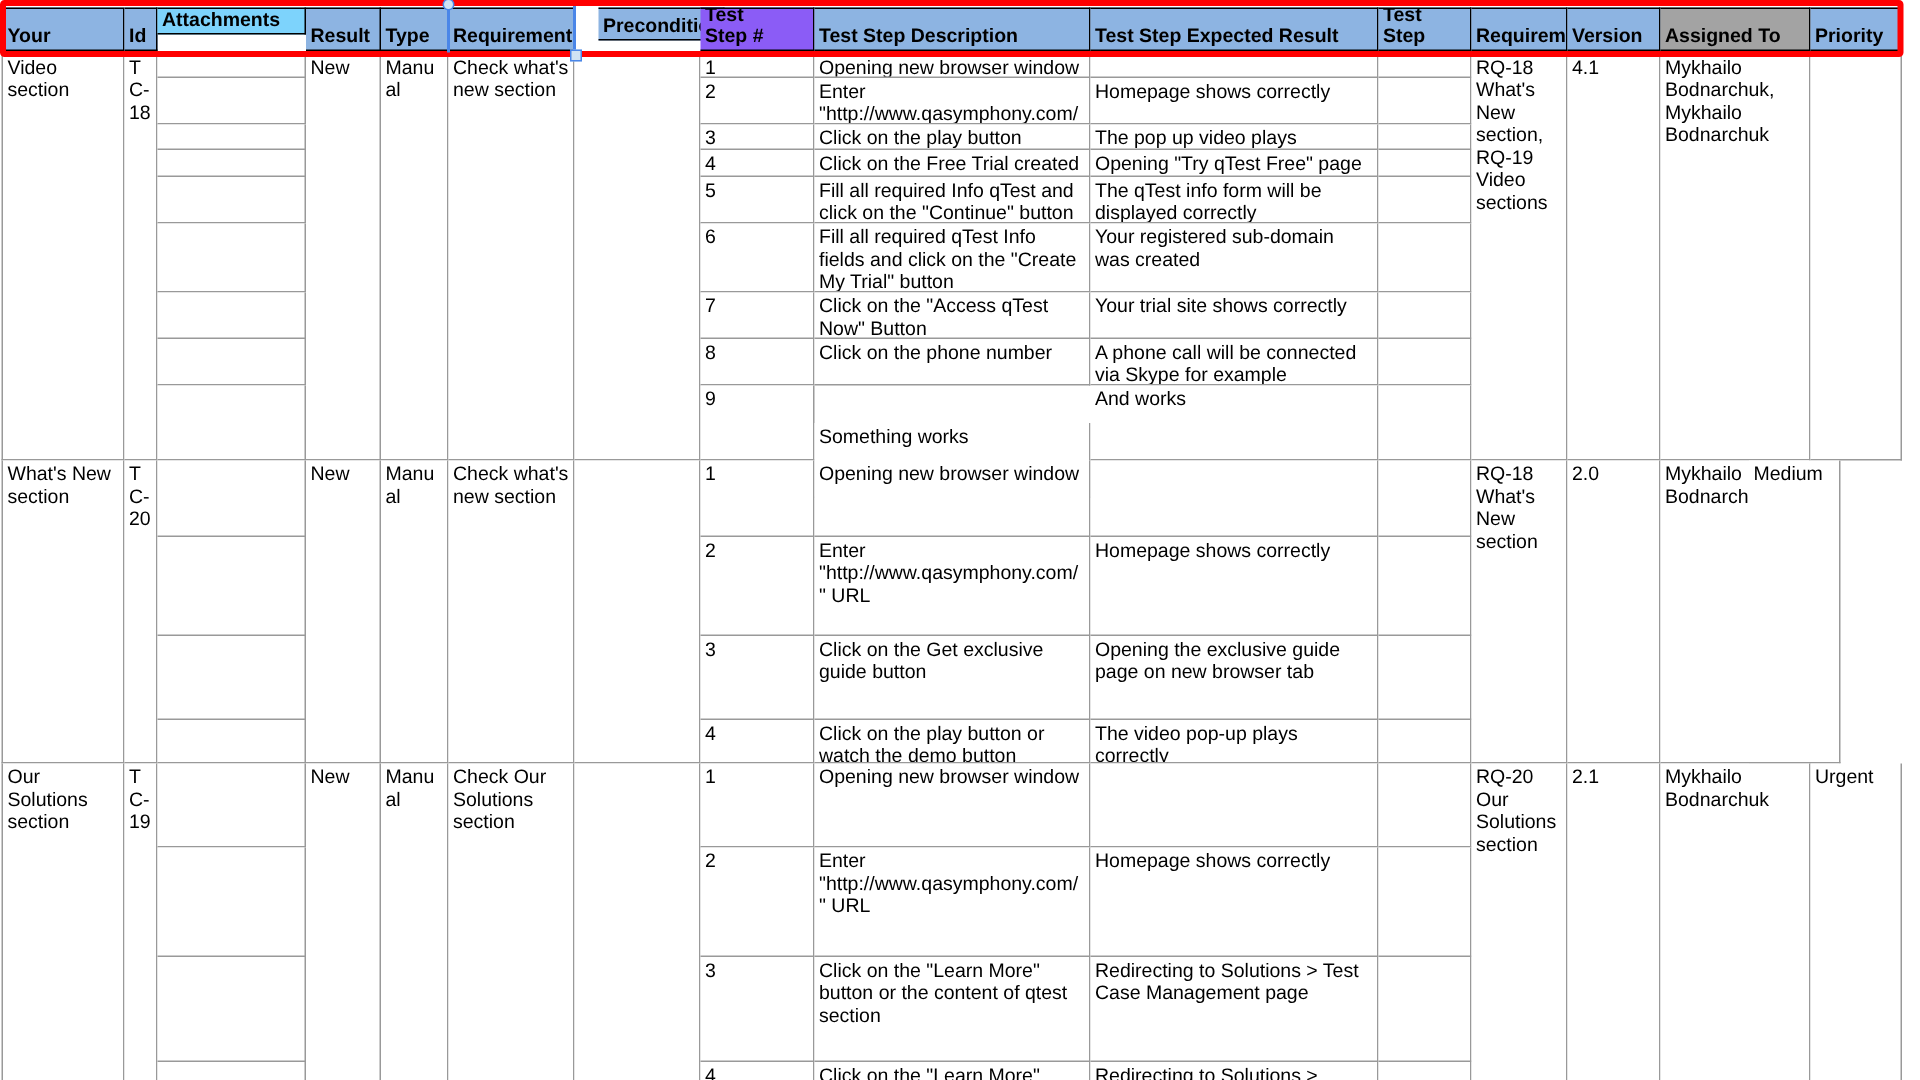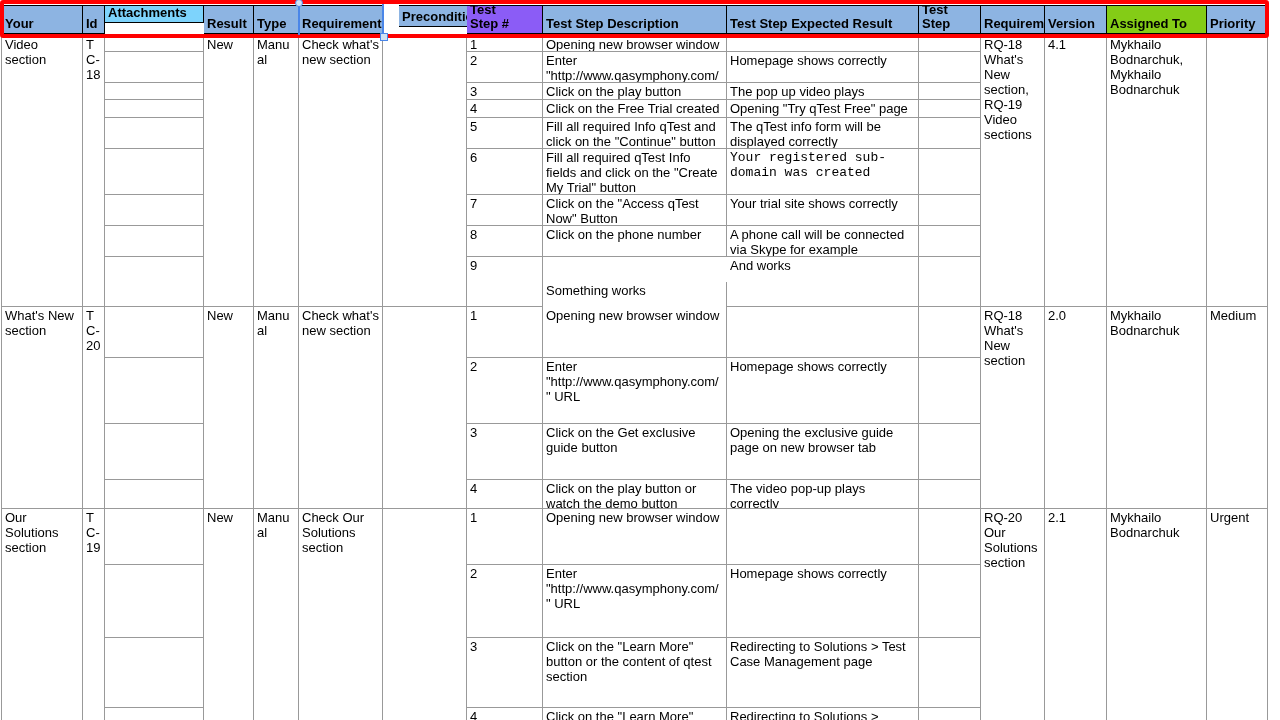--- a/index.html
+++ b/index.html
@@ -32,21 +32,21 @@
       <div class="hcell" style="left: 204px; top: 5px; width: 50px; height: 29px; background: rgb(141, 180, 226);">Result</div>
       <div class="hcell" style="left: 254px; top: 5px; width: 45px; height: 29px; background: rgb(141, 180, 226);">Type</div>
       <div class="hcell" style="left: 299px; top: 5px; width: 84px; height: 29px; background: rgb(141, 180, 226);">Requirements</div>
       <div class="hcell" style="left: 383px; top: 5px; width: 84px; height: 22px; background: rgb(141, 180, 226); margin-left: 16px;">Precondition</div>
       <div class="hcell" style="left: 467px; top: 5px; width: 76px; height: 29px; background: #8b5cf6;">Test Step #</div>
       <div class="hcell" style="left: 543px; top: 5px; width: 184px; height: 29px; background: rgb(141, 180, 226);">Test Step Description</div>
       <div class="hcell" style="left: 727px; top: 5px; width: 192px; height: 29px; background: rgb(141, 180, 226);">Test Step Expected Result</div>
       <div class="hcell" style="left: 919px; top: 5px; width: 62px; height: 29px; background: rgb(141, 180, 226);">Test Step</div>
       <div class="hcell" style="left: 981px; top: 5px; width: 64px; height: 29px; background: rgb(141, 180, 226);">Requirements</div>
       <div class="hcell" style="left: 1045px; top: 5px; width: 62px; height: 29px; background: rgb(141, 180, 226);">Version</div>
-      <div class="hcell" style="left: 1107px; top: 5px; width: 100px; height: 29px; background: #84cc16;">Assigned To</div>
+      <div class="hcell" style="left: 1107px; top: 5px; width: 100px; height: 29px; background: #a3a3a3;">Assigned To</div>
       <div class="hcell" style="left: 1207px; top: 5px; width: 61px; height: 29px; background: rgb(141, 180, 226);">Priority</div>
       <div class="cell first" style="left: 1px; top: 36px; width: 82px; height: 271px;">Video section</div>
       <div class="cell" style="left: 83px; top: 36px; width: 22px; height: 271px;">TC-18</div>
       <div class="cell" style="left: 105px; top: 36px; width: 99px; height: 16px;"></div>
       <div class="cell" style="left: 105px; top: 52px; width: 99px; height: 31px;"></div>
       <div class="cell" style="left: 105px; top: 83px; width: 99px; height: 17px;"></div>
       <div class="cell" style="left: 105px; top: 100px; width: 99px; height: 18px;"></div>
       <div class="cell" style="left: 105px; top: 118px; width: 99px; height: 31px;"></div>
       <div class="cell" style="left: 105px; top: 149px; width: 99px; height: 46px;"></div>
       <div class="cell" style="left: 105px; top: 195px; width: 99px; height: 31px;"></div>
@@ -72,21 +72,21 @@
       <div class="cell" style="left: 543px; top: 118px; width: 184px; height: 31px;">Fill all required Info qTest and click on the "Continue" button</div>
       <div class="cell" style="left: 543px; top: 149px; width: 184px; height: 46px;">Fill all required qTest Info fields and click on the "Create My Trial" button</div>
       <div class="cell" style="left: 543px; top: 195px; width: 184px; height: 31px;">Click on the "Access qTest Now" Button</div>
       <div class="cell" style="left: 543px; top: 226px; width: 184px; height: 31px;">Click on the phone number</div>
       <div class="cell" style="left: 543px; top: 257px; width: 184px; height: 50px; margin-top: 25px;">Something works</div>
       <div class="cell" style="left: 727px; top: 36px; width: 192px; height: 16px;"></div>
       <div class="cell" style="left: 727px; top: 52px; width: 192px; height: 31px;">Homepage shows correctly</div>
       <div class="cell" style="left: 727px; top: 83px; width: 192px; height: 17px;">The pop up video plays correctly</div>
       <div class="cell" style="left: 727px; top: 100px; width: 192px; height: 18px;">Opening "Try qTest Free" page</div>
       <div class="cell" style="left: 727px; top: 118px; width: 192px; height: 31px;">The qTest info form will be displayed correctly</div>
-      <div class="cell" style="left: 727px; top: 149px; width: 192px; height: 46px; font-family: Liberation Mono, monospace;">Your registered sub-domain was created</div>
+      <div class="cell" style="left: 727px; top: 149px; width: 192px; height: 46px;">Your registered sub-domain was created</div>
       <div class="cell" style="left: 727px; top: 195px; width: 192px; height: 31px;">Your trial site shows correctly</div>
       <div class="cell" style="left: 727px; top: 226px; width: 192px; height: 31px;">A phone call will be connected via Skype for example</div>
       <div class="cell" style="left: 727px; top: 257px; width: 192px; height: 50px;">And works</div>
       <div class="cell" style="left: 919px; top: 36px; width: 62px; height: 16px;"></div>
       <div class="cell" style="left: 919px; top: 52px; width: 62px; height: 31px;"></div>
       <div class="cell" style="left: 919px; top: 83px; width: 62px; height: 17px;"></div>
       <div class="cell" style="left: 919px; top: 100px; width: 62px; height: 18px;"></div>
       <div class="cell" style="left: 919px; top: 118px; width: 62px; height: 31px;"></div>
       <div class="cell" style="left: 919px; top: 149px; width: 62px; height: 46px;"></div>
       <div class="cell" style="left: 919px; top: 195px; width: 62px; height: 31px;"></div>
@@ -118,21 +118,21 @@
       <div class="cell" style="left: 727px; top: 358px; width: 192px; height: 66px;">Homepage shows correctly</div>
       <div class="cell" style="left: 727px; top: 424px; width: 192px; height: 56px;">Opening the exclusive guide page on new browser tab</div>
       <div class="cell" style="left: 727px; top: 480px; width: 192px; height: 29px;">The video pop-up plays correctly</div>
       <div class="cell" style="left: 919px; top: 307px; width: 62px; height: 51px;"></div>
       <div class="cell" style="left: 919px; top: 358px; width: 62px; height: 66px;"></div>
       <div class="cell" style="left: 919px; top: 424px; width: 62px; height: 56px;"></div>
       <div class="cell" style="left: 919px; top: 480px; width: 62px; height: 29px;"></div>
       <div class="cell" style="left: 981px; top: 307px; width: 64px; height: 202px;">RQ-18 What's New section</div>
       <div class="cell" style="left: 1045px; top: 307px; width: 62px; height: 202px;">2.0</div>
       <div class="cell" style="left: 1107px; top: 307px; width: 100px; height: 202px;">Mykhailo Bodnarchuk</div>
-      <div class="cell" style="left: 1207px; top: 307px; width: 61px; height: 202px;">Medium</div>
+      <div class="cell" style="left: 1166px; top: 307px; width: 61px; height: 202px;">Medium</div>
       <div class="cell first" style="left: 1px; top: 509px; width: 82px; height: 349px;">Our Solutions section</div>
       <div class="cell" style="left: 83px; top: 509px; width: 22px; height: 349px;">TC-19</div>
       <div class="cell" style="left: 105px; top: 509px; width: 99px; height: 56px;"></div>
       <div class="cell" style="left: 105px; top: 565px; width: 99px; height: 73px;"></div>
       <div class="cell" style="left: 105px; top: 638px; width: 99px; height: 70px;"></div>
       <div class="cell" style="left: 105px; top: 708px; width: 99px; height: 150px;"></div>
       <div class="cell" style="left: 204px; top: 509px; width: 50px; height: 349px;">New</div>
       <div class="cell" style="left: 254px; top: 509px; width: 45px; height: 349px;">Manual</div>
       <div class="cell" style="left: 299px; top: 509px; width: 84px; height: 349px;">Check Our Solutions section</div>
       <div class="cell" style="left: 383px; top: 509px; width: 84px; height: 349px;"></div>

